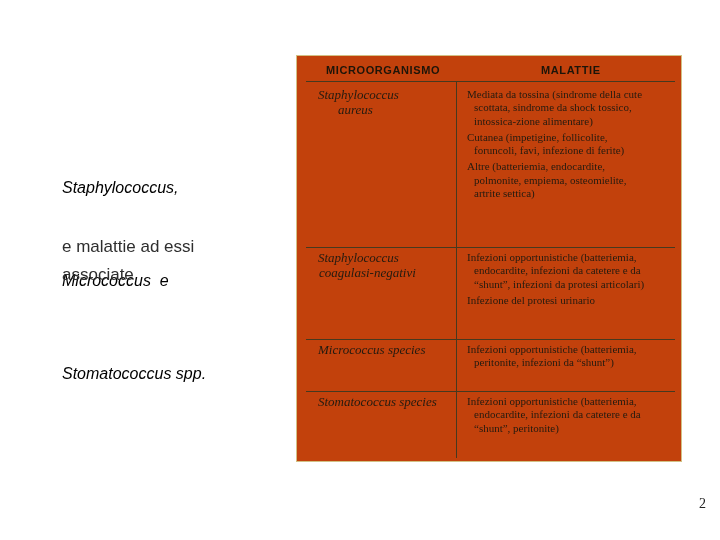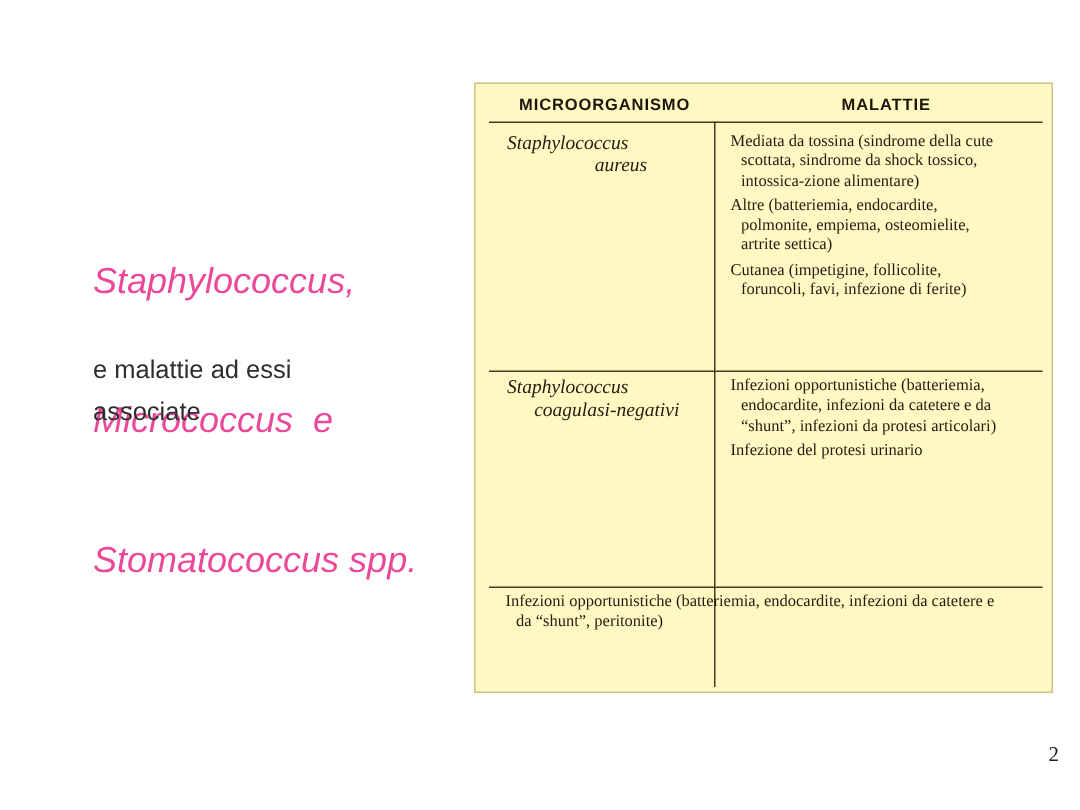--- a/index.html
+++ b/index.html
@@ -7,36 +7,36 @@
     width: 720px; height: 540px;
     background: #ffffff;
     position: relative;
     overflow: hidden;
     font-family: "Liberation Sans", sans-serif;
   }
 
   
   .title-block {
     position: absolute; left: 62px; top: 110px;
-    color: #ec4899;
+    color: #000000;
     font-style: italic;
-    font-size: 24px; line-height: 31px;
+    font-size: 16px; line-height: 31px;
     white-space: pre;
   }
   .subtitle-block {
     position: absolute; left: 62px; top: 233px;
     color: #2e2e2e;
     font-size: 17px; line-height: 28px;
   }
 
   
   .table-panel {
-    position: absolute; left: 316px; top: 55px;
+    position: absolute; left: 296px; top: 55px;
     width: 386px; height: 407px;
-    background: #fef9c3;
+    background: #c2410c;
     border: 1px solid #d2c185;
     box-sizing: border-box;
     color: #241b10;
     font-family: "Liberation Serif", serif;
   }
   .thead {
     position: absolute; top: 8px; left: 0; right: 0; height: 16px;
     font-family: "Liberation Sans", sans-serif;
     font-weight: bold; font-size: 11px; letter-spacing: 0.6px;
     color: #1d1509;
@@ -55,21 +55,21 @@
     position: absolute; left: 9px; right: 6px;
     display: flex; box-sizing: border-box;
   }
   .trow.sep { border-top: 1px solid #46391f; }
   .org {
     width: 150px; box-sizing: border-box;
     padding: 3px 6px 0 12px;
     font-style: italic;
     font-size: 13px; line-height: 14.5px;
   }
-  .org2 { display: block; text-align: center; }
+  .org2 { display: block; }
   .org2:empty { display: none; }
   .ind-lg { margin-left: 20px; }
   .ind-sm { margin-left: 1px; }
   .dis {
     flex: 1;
     padding: 3px 26px 0 11px;
     font-size: 11px; line-height: 13.3px;
   }
   .dis p {
     margin: 0 0 3px 0;
@@ -107,38 +107,51 @@
     <div class="hline"></div>
     <div class="vline"></div>
 
     <div class="trow" style="top:29px;height:162px;">
       <div class="org">
         <span>Staphylococcus</span>
         <span class="org2 ind-lg">aureus</span>
       </div>
       <div class="dis">
         <p>Mediata da tossina (sindrome della cute scottata, sindrome da shock tossico, intossica-zione alimentare)</p>
+        <p>Cutanea (impetigine, follicolite, foruncoli, favi, infezione di ferite)</p>
         <p>Altre (batteriemia, endocardite, polmonite, empiema, osteomielite, artrite settica)</p>
-        <p>Cutanea (impetigine, follicolite, foruncoli, favi, infezione di ferite)</p>
       </div>
     </div>
 
     <div class="trow sep" style="top:191px;height:92px;">
       <div class="org">
         <span>Staphylococcus</span>
         <span class="org2 ind-sm">coagulasi-negativi</span>
       </div>
       <div class="dis">
         <p>Infezioni opportunistiche (batteriemia, endocardite, infezioni da catetere e da “shunt”, infezioni da protesi articolari)</p>
         <p>Infezione del protesi urinario</p>
       </div>
     </div>
 
+    <div class="trow sep" style="top:283px;height:52px;">
+      <div class="org">
+        <span>Micrococcus species</span>
+        
+      </div>
+      <div class="dis">
+        <p>Infezioni opportunistiche (batteriemia, peritonite, infezioni da “shunt”)</p>
+      </div>
+    </div>
 
     <div class="trow sep" style="top:335px;height:71px;">
+      <div class="org">
+        <span>Stomatococcus species</span>
+        
+      </div>
       <div class="dis">
         <p>Infezioni opportunistiche (batteriemia, endocardite, infezioni da catetere e da “shunt”, peritonite)</p>
       </div>
     </div>
 
   </div>
 
   <div class="page-num">2</div>
 
 </div>

